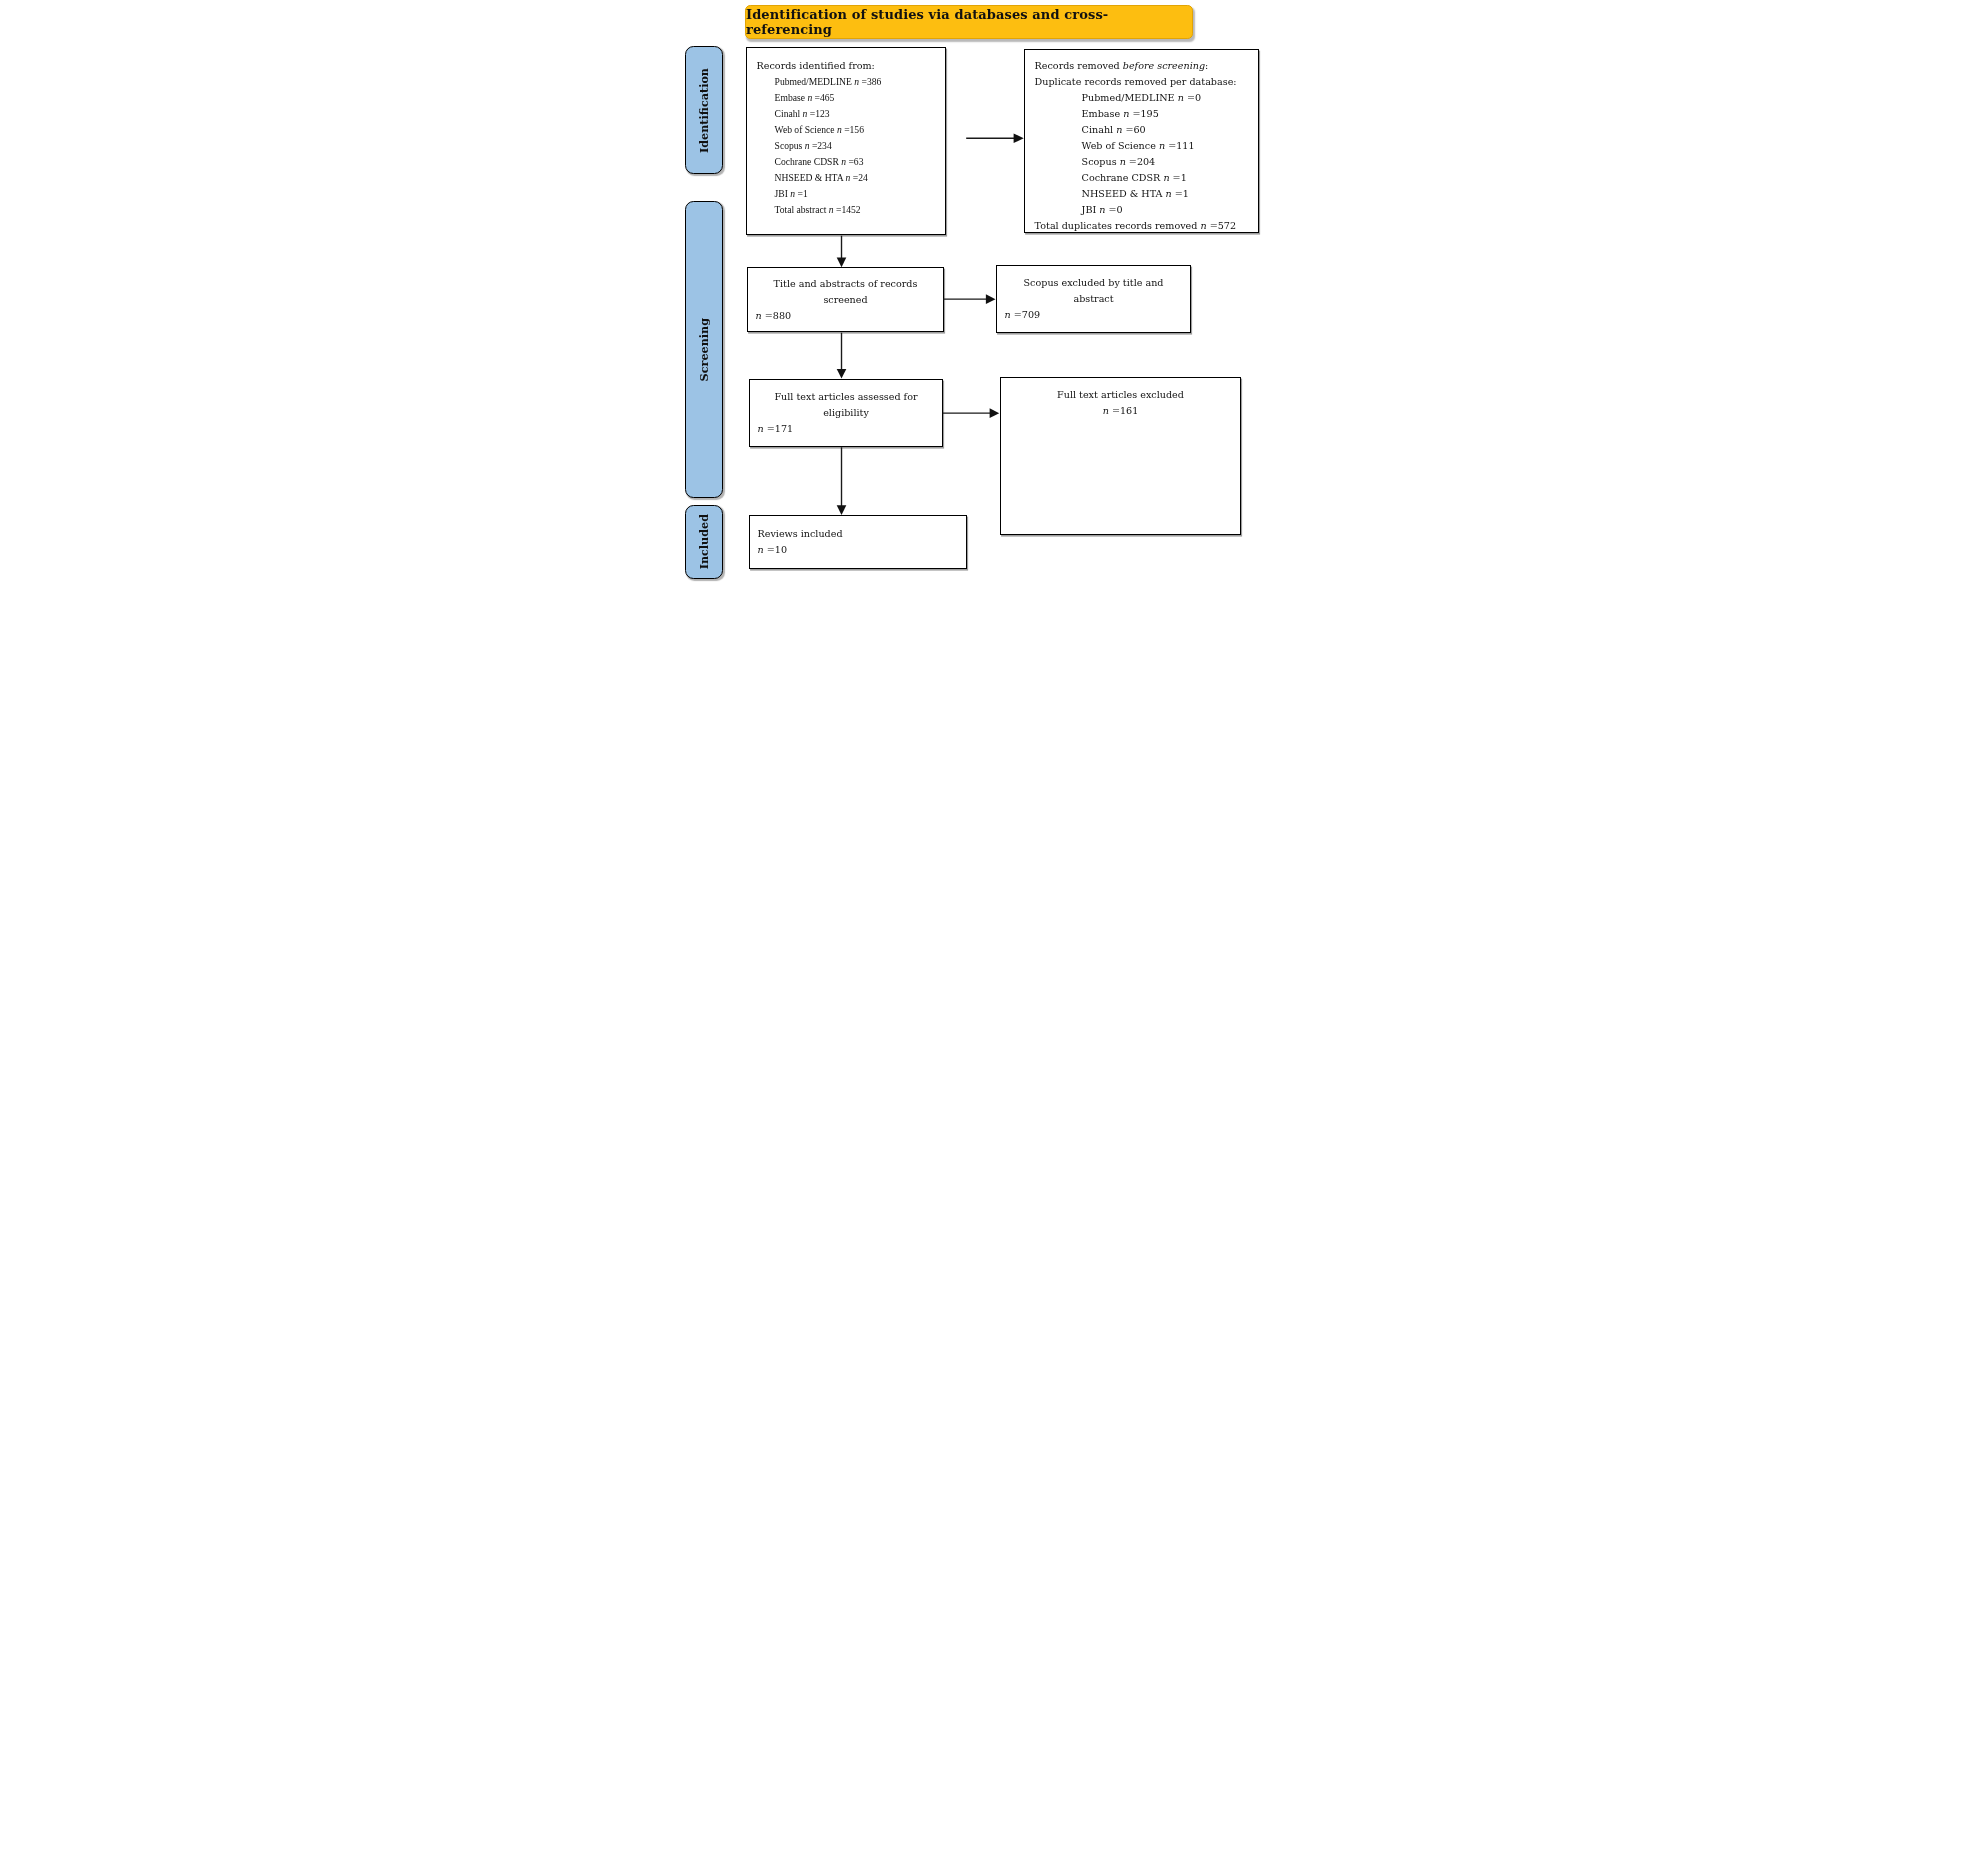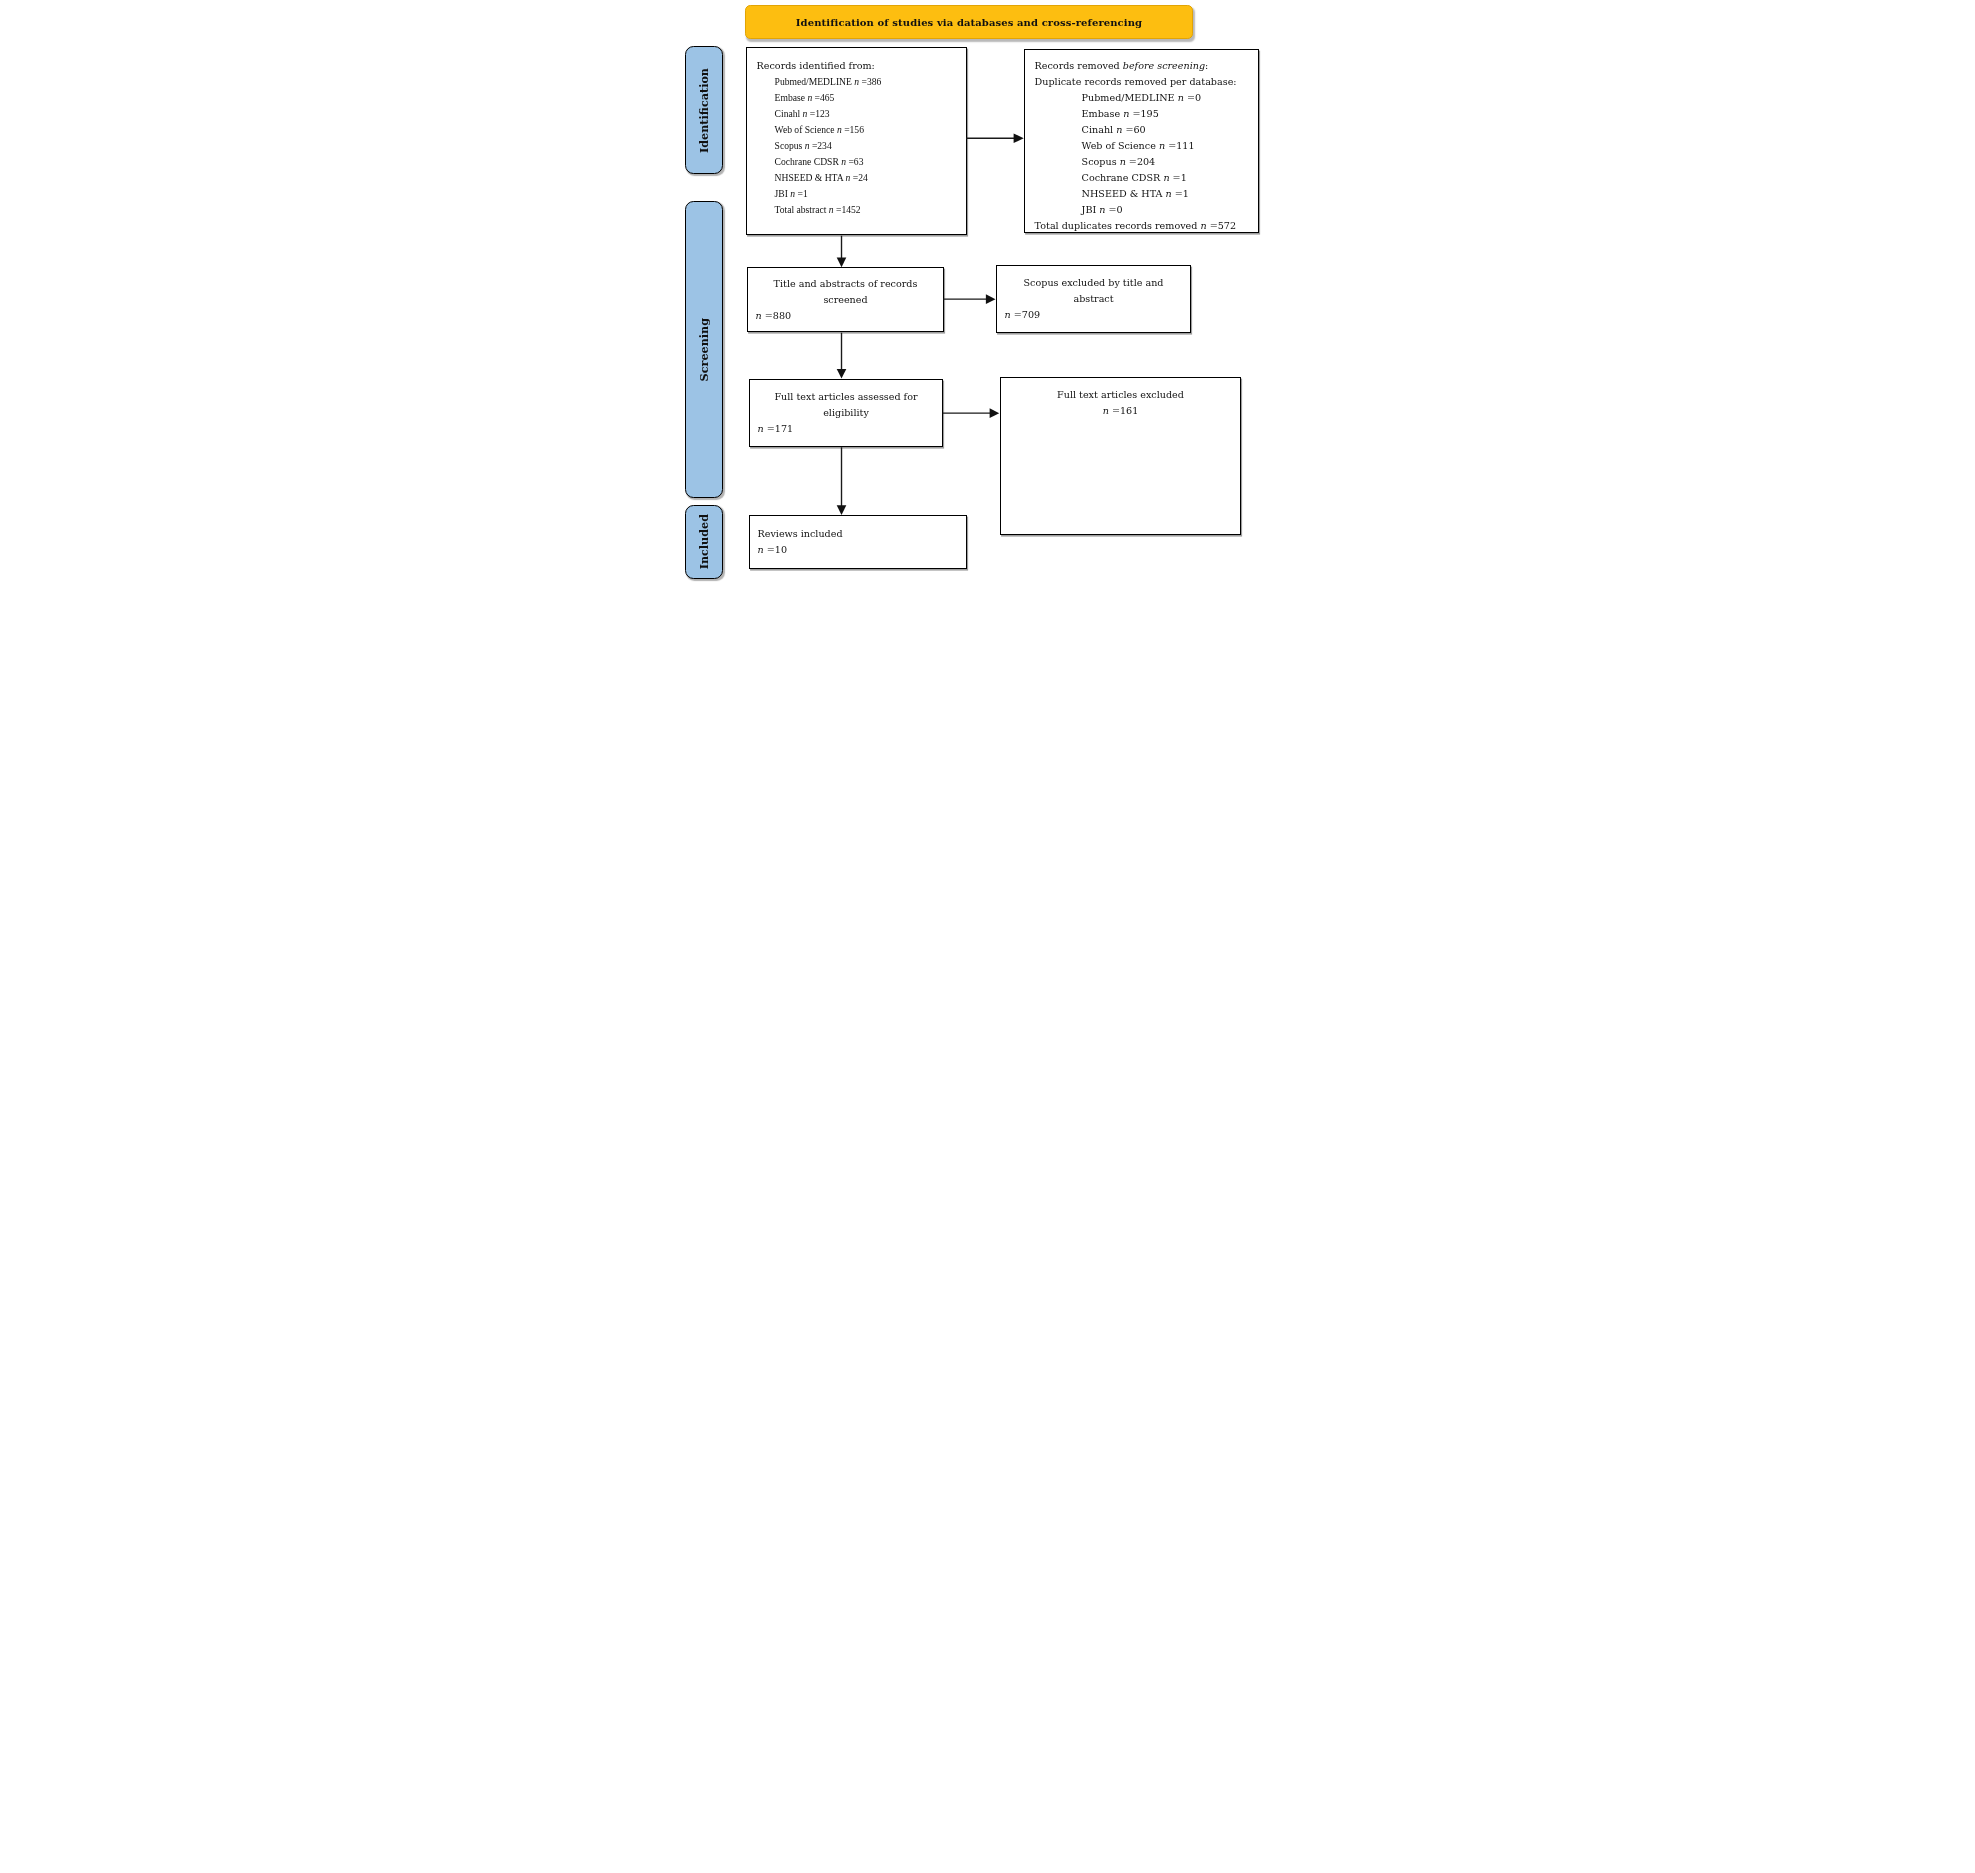--- a/index.html
+++ b/index.html
@@ -2,21 +2,21 @@
 <html style="font-size:8.5px"><head>
 <meta charset="utf-8">
 <style>
   html,body{margin:0;padding:0;background:#ffffff;}
   body{font-family:"DejaVu Serif","Liberation Serif",serif;color:#111;}
   .canvas{position:relative;width:617px;height:586px;background:#fff;margin:0 auto;overflow:hidden;}
 
   .banner{position:absolute;left:66px;top:4.8px;width:446px;height:32.5px;
     background:#FDBE10;border:0.5px solid #e2a404;border-radius:5.3px;
     display:flex;align-items:center;justify-content:center;
-    font-weight:bold;font-size:10px;letter-spacing:0.1px;
+    font-weight:bold;font-size:13px;letter-spacing:0.1px;
     box-shadow:1.6px 2.1px 1.6px rgba(0,0,0,.28);}
 
   .side{position:absolute;left:6.4px;width:38px;background:#9CC3E5;
     border:1.6px solid #000;border-radius:8.5px;box-sizing:border-box;
     display:flex;align-items:center;justify-content:center;
     font-weight:bold;font-size:11.2px;box-shadow:1.1px 1.6px 1.1px rgba(0,0,0,.3);}
   .side span{writing-mode:vertical-rl;transform:rotate(180deg);white-space:nowrap;}
   .side-ident{top:46px;height:128px;}
   .side-screen{top:201px;height:297px;}
   .side-incl{top:505px;height:74px;}
@@ -24,21 +24,21 @@
   .box{position:absolute;background:#fff;border:1.1px solid #000;box-sizing:border-box;
     font-size:9.6px;box-shadow:1.1px 1.6px 0 rgba(40,40,40,.45);}
   .listbox{padding:9.6px 8.5px 0 9.6px;}
   .line{line-height:16px;white-space:nowrap;}
   .ind1{padding-left:18px;font-family:Liberation Serif, serif;}
   .ind2{padding-left:47px;}
   .nval{white-space:pre-wrap;}
   .pre{white-space:pre-wrap;}
   i{font-style:italic;}
 
-  .box1{left:67px;top:47px;width:221px;height:188px;}
+  .box1{left:67px;top:47px;width:200px;height:188px;}
   .box2{left:345px;top:49px;width:235px;height:184px;padding-top:7.5px;}
   .box3{left:68px;top:267px;width:197px;height:65px;}
   .box4{left:317px;top:265px;width:195px;height:68px;}
   .box5{left:70px;top:379px;width:194px;height:68px;}
   .box6{left:321px;top:377px;width:241px;height:158px;padding:8.5px 9.6px 0 9.6px;}
   .box7{left:70px;top:515px;width:218px;height:54px;}
 
   .cbox{display:flex;flex-direction:column;justify-content:center;align-items:flex-start;
     text-align:center;line-height:16px;padding:2.1px 7.5px;}
   .c-top{text-align:center;line-height:16px;}

